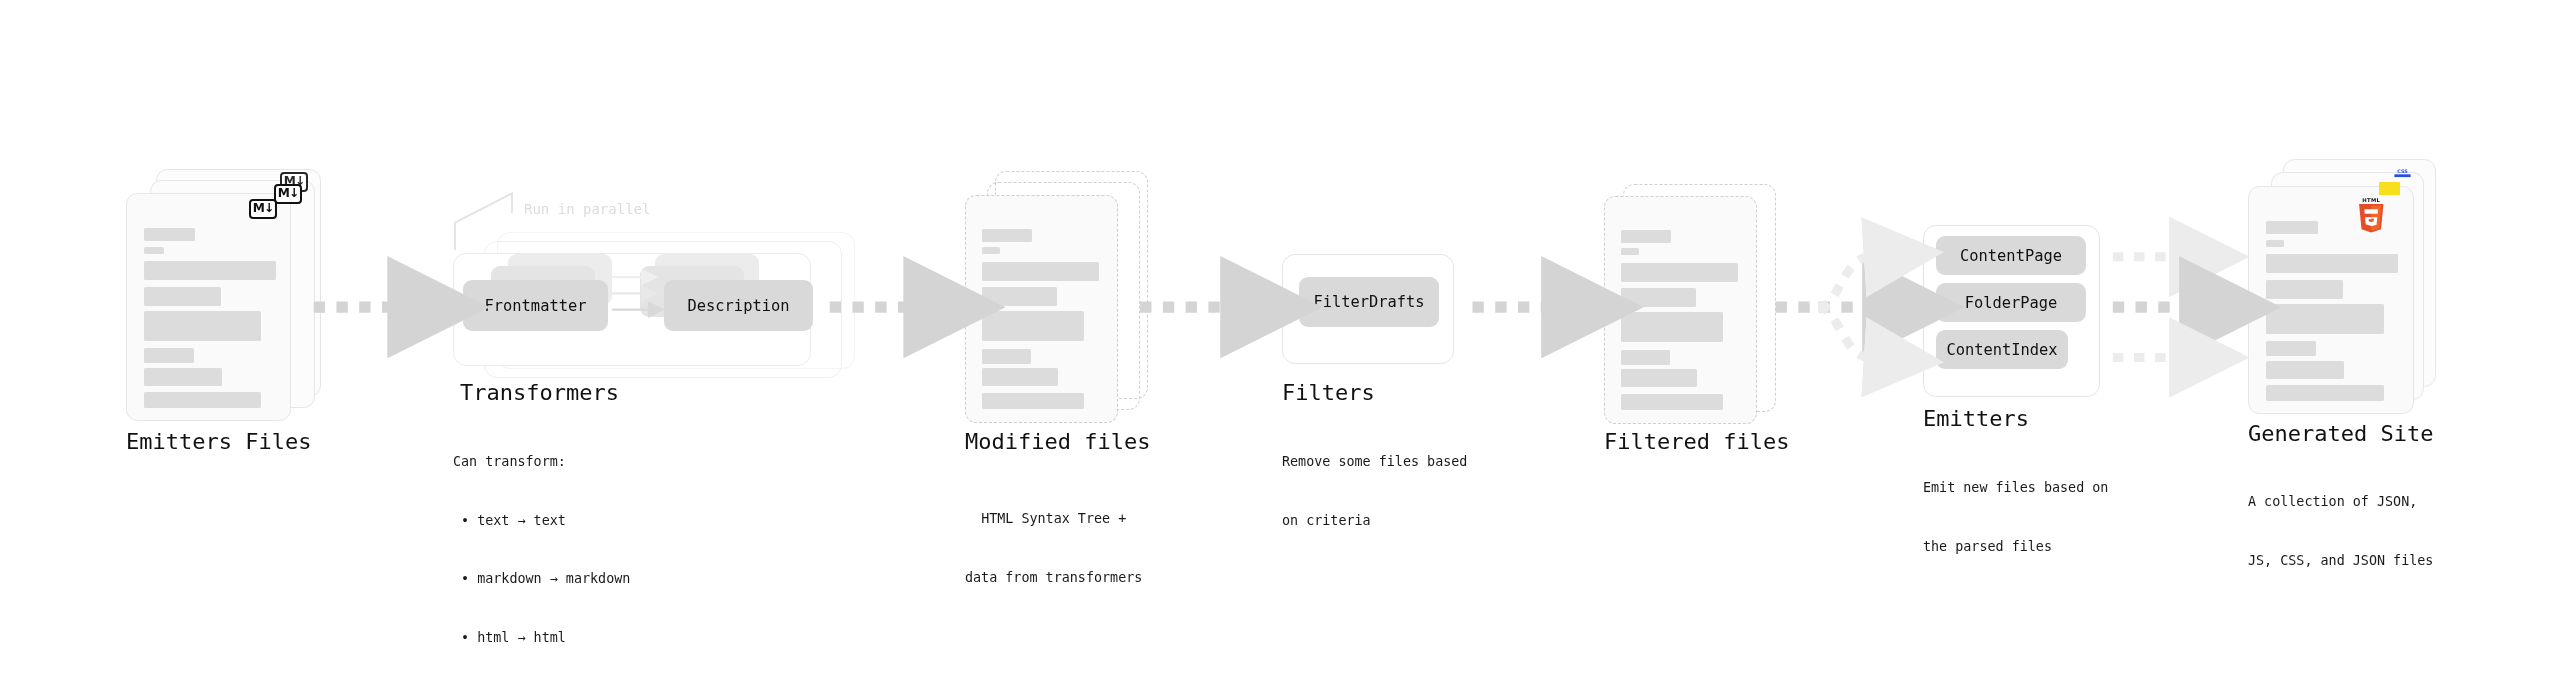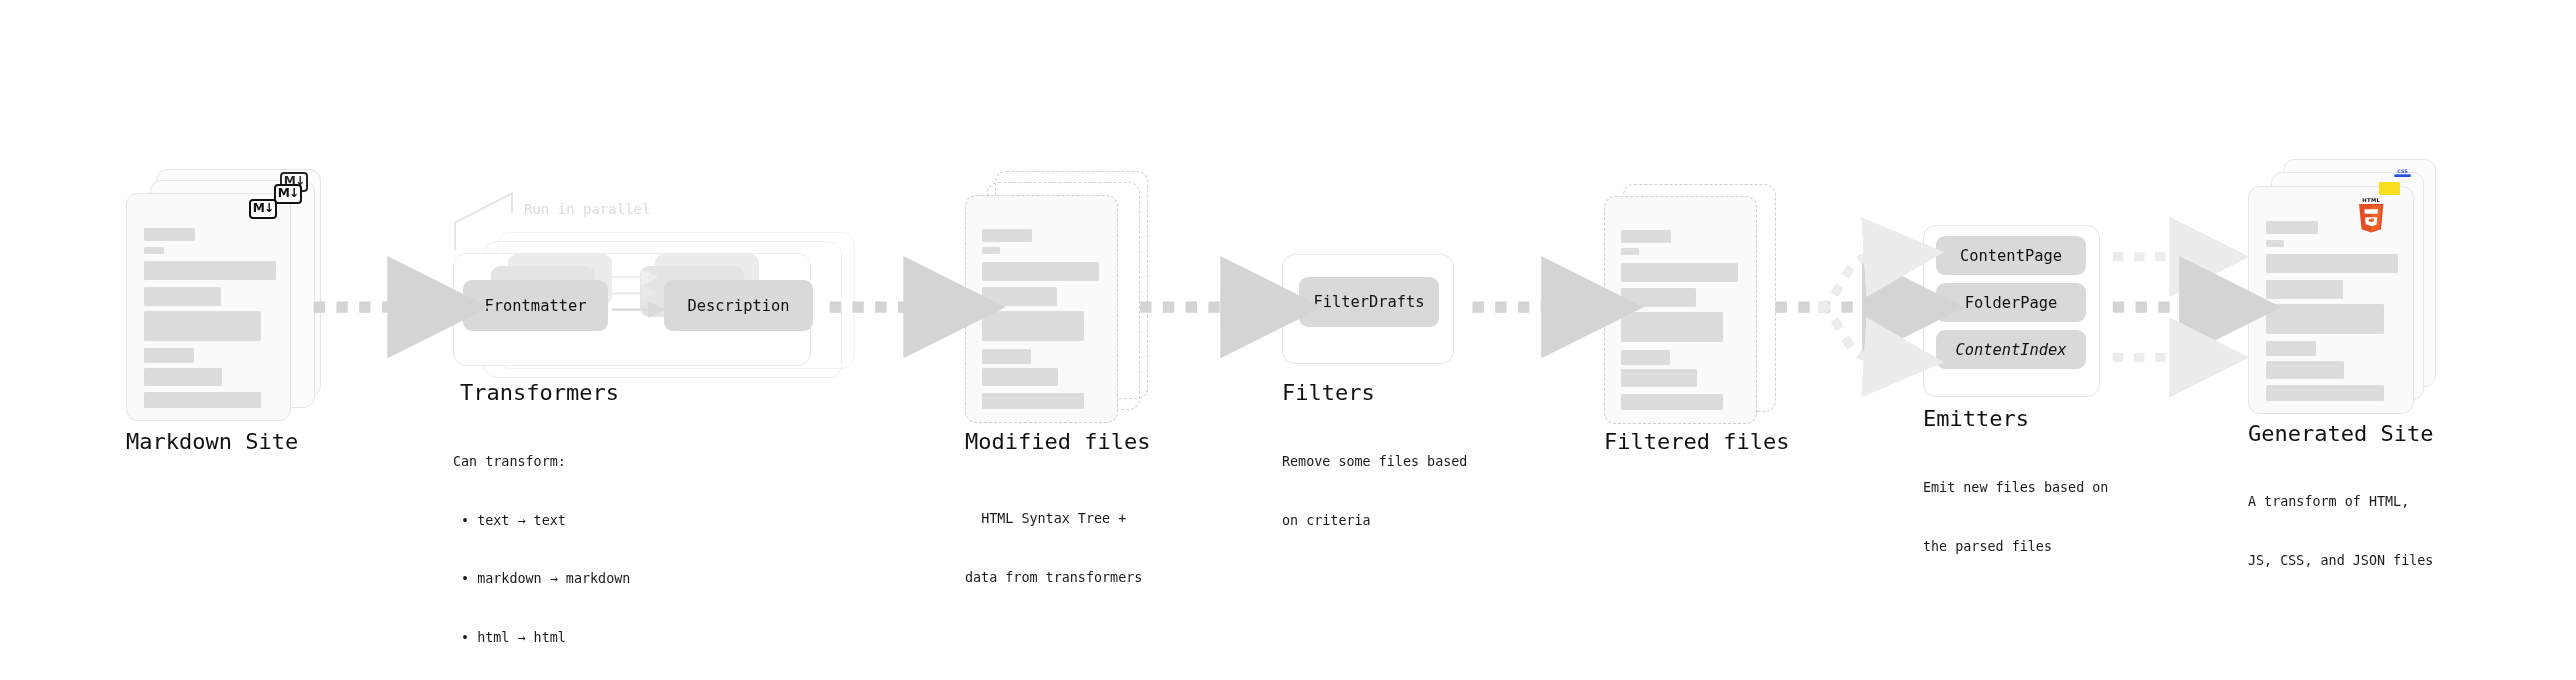--- a/index.html
+++ b/index.html
@@ -96,21 +96,21 @@
         <span>M↓</span>
       </div>
       <div class="md-badge badge" style="left:274px;top:184px;">
         <span>M↓</span>
       </div>
       <div class="md-badge badge" style="left:249px;top:199px;">
         <span>M↓</span>
       </div>
     </div>
 
-    <div class="heading" style="position:absolute;left:126px;top:429px;">Markdown Site</div>
+    <div class="heading" style="position:absolute;left:126px;top:429px;">Emitters Files</div>
   </div>
 
   <div class="stage" style="left:0;width:504px;">
 
     <div class="gbox g-faint2" style="left:497px;top:232px;width:358px;height:137px;"></div>
     <div class="gbox g-faint1" style="left:484px;top:241px;width:358px;height:137px;"></div>
     <div class="gbox" style="left:453px;top:253px;width:358px;height:113px;border-color:#ebebeb;"></div>
 
     <div class="chip ghost-a" style="left:508px;top:254px;width:104px;height:51px;">x</div>
     <div class="chip ghost-a" style="left:655px;top:254px;width:104px;height:51px;">x</div>
@@ -185,21 +185,21 @@
   </div>
 
   <div class="stage" style="left:0;width:325px;">
     <div class="gbox" style="left:1923px;top:225px;width:177px;height:172px;"></div>
     <div class="chip" style="left:1936px;top:236px;width:150px;height:39px;">
       <span>ContentPage</span>
     </div>
     <div class="chip" style="left:1936px;top:283px;width:150px;height:39px;">
       <span>FolderPage</span>
     </div>
-    <div class="chip" style="left:1936px;top:330px;width:150px;height:39px;font-style:italic;">
+    <div class="chip" style="left:1936px;top:330px;width:132px;height:39px;">
       <span>ContentIndex</span>
     </div>
     <div class="heading" style="position:absolute;left:1923px;top:406px;">Emitters</div>
     <div class="caption" style="position:absolute;left:1923px;top:439px;">
       <div>Emit new files based on</div>
       <div>the parsed files</div>
     </div>
   </div>
 
   <div class="stage" style="left:0;width:366px;">
@@ -233,21 +233,21 @@
         <path d="M5 11 L8 42 L20 46 L32 42 L35 11 Z" fill="#E44D26"></path>
         <path d="M20 13 L20 44.2 L29.8 41.3 L32.4 13 Z" fill="#F16529"></path>
         <path d="M20 17.5 L11.5 17.5 L12 23 L20 23 L20 27.5 L12.4 27.5 L13.2 36 L20 38 L20 33.2
                  L17 32.3 L16.8 29.9 L20 29.9 Z M20 17.5 L28.3 17.5 L27.8 23 L20 23
                  L20 27.5 L27.4 27.5 L26.5 36.6 L20 38.4 L20 33.4 L23.1 32.4 L23.4 29 L20 29 Z" fill="#ffffff"></path>
       </svg>
     </div>
 
     <div class="heading" style="position:absolute;left:2248px;top:421px;">Generated Site</div>
     <div class="caption" style="position:absolute;left:2248px;top:453px;">
-      <div>A transform of HTML,</div>
+      <div>A collection of JSON,</div>
       <div>JS, CSS, and JSON files</div>
     </div>
   </div>
 
   <svg class="ov" viewBox="0 0 3170 838" width="2576" height="681">
     <defs>
       <marker id="hd" markerWidth="9" markerHeight="9" refX="0.6" refY="4.5" orient="auto">
         <path d="M0,0 L9,4.5 L0,9 Z" fill="#d4d4d4"></path>
       </marker>
       <marker id="hdf" markerWidth="9" markerHeight="9" refX="0.6" refY="4.5" orient="auto">

